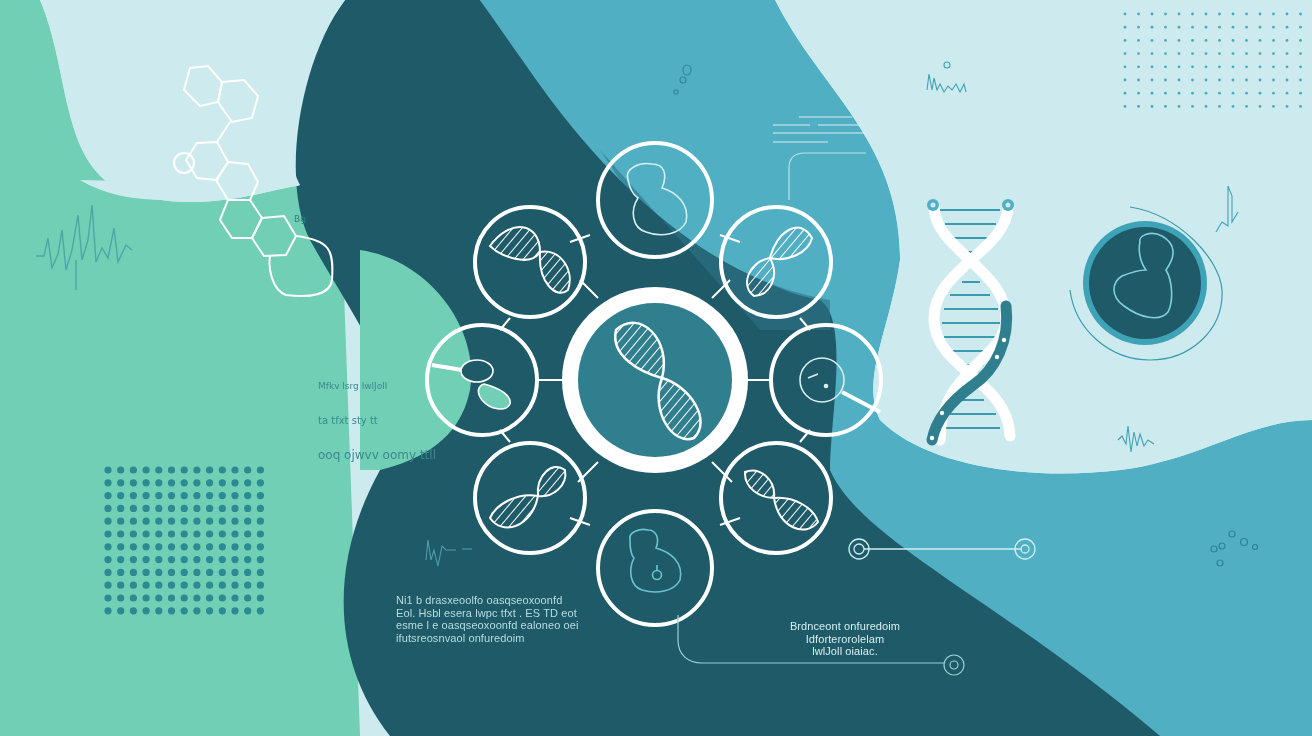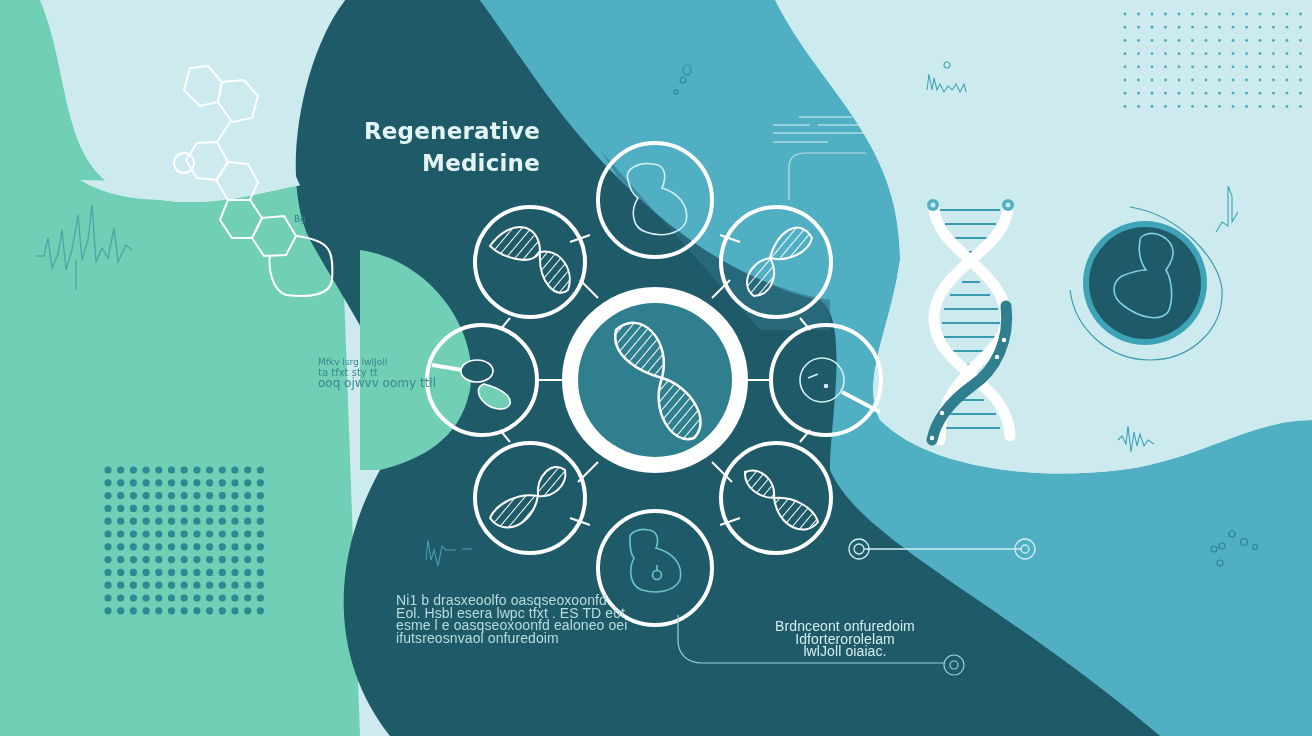--- a/index.html
+++ b/index.html
@@ -7,31 +7,31 @@
     #canvas { position: relative; width: 1312px; height: 736px; }
     svg#art { position: absolute; left: 0; top: 0; }
     .title {
       position: absolute; left: 340px; top: 100px; width: 200px;
       font-family: "DejaVu Sans", sans-serif; color: #e3f4f4;
       font-size: 23px; line-height: 32px; text-align: right; letter-spacing: 0.2px;
     }
     .title span { display: block; }
     .caption {
       position: absolute; font-family: "Liberation Sans", sans-serif;
-      font-size: 14px; color: #b7dde0; line-height: 12.5px; letter-spacing: 0.1px;
+      font-size: 11px; color: #b7dde0; line-height: 12.5px; letter-spacing: 0.1px;
       white-space: nowrap;
     }
     .caption span { display: block; }
     .caption-left { left: 396px; top: 594px; text-align: left; }
     .caption-right { left: 775px; top: 589px; width: 140px; text-align: center; color: #d6eef0; margin-top: 31px; }
     .scribble {
       position: absolute; font-family: "DejaVu Sans", sans-serif;
       font-size: 9px; color: #3a8a90; line-height: 12px; white-space: nowrap;
     }
-    .scribble span { display: block; }
+    .scribble span { display: block; margin-top: 24px; }
   </style>
 </head>
 <body>
 
 <div id="canvas">
 <svg id="art" width="1312" height="736" viewBox="0 0 1312 736">
   <defs>
     <pattern id="hatch" width="7" height="7" patternUnits="userSpaceOnUse" patternTransform="rotate(40)">
       <rect width="7" height="7" fill="none"></rect>
       <line x1="0" y1="0" x2="0" y2="7" stroke="#ffffff" stroke-width="2"></line>
@@ -529,24 +529,20 @@
   </g>
 
   <g>
     <path d="M1130 207 C1180 215 1220 260 1222 290 C1224 330 1190 360 1150 360 C1110 360 1075 330 1070 290" fill="none" stroke="#3a9bb0" stroke-width="1.2"></path>
     <circle cx="1145" cy="283" r="62" fill="#3fa3b8"></circle>
     <circle cx="1145" cy="283" r="56" fill="#1e5a67"></circle>
     <path d="M1140 242 C1138 236 1150 230 1162 236 C1176 244 1176 256 1166 270 C1172 280 1174 300 1168 312 C1160 322 1140 318 1124 306 C1110 296 1112 282 1122 276 C1132 272 1140 270 1146 270 C1140 262 1138 250 1140 242 Z" fill="none" stroke="#7fd0dc" stroke-width="1.6"></path>
   </g>
 </svg>
 
-<h1 class="title">
-  <span>Regenerative</span>
-  <span>Medicine</span>
-</h1>
 
 <div class="caption caption-left">
   <span>Ni1 b drasxeoolfo  oasqseoxoonfd</span>
   <span>Eol. Hsbl esera lwpc tfxt . ES TD eot</span>
   <span>esme l e  oasqseoxoonfd ealoneo oei</span>
   <span>ifutsreosnvaol onfuredoim</span>
 </div>
 
 <div class="caption caption-right">
   <span>Brdnceont onfuredoim</span>

